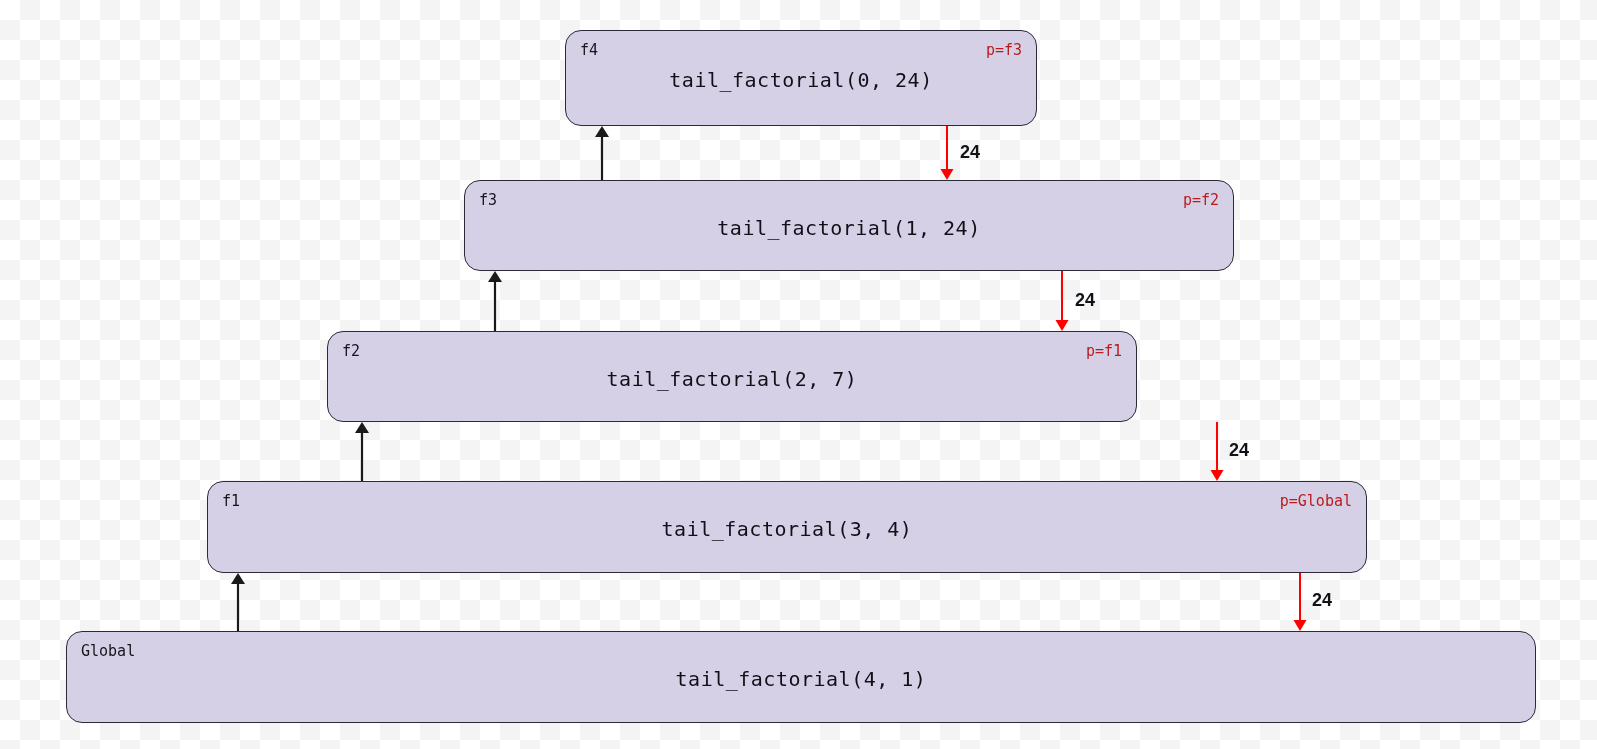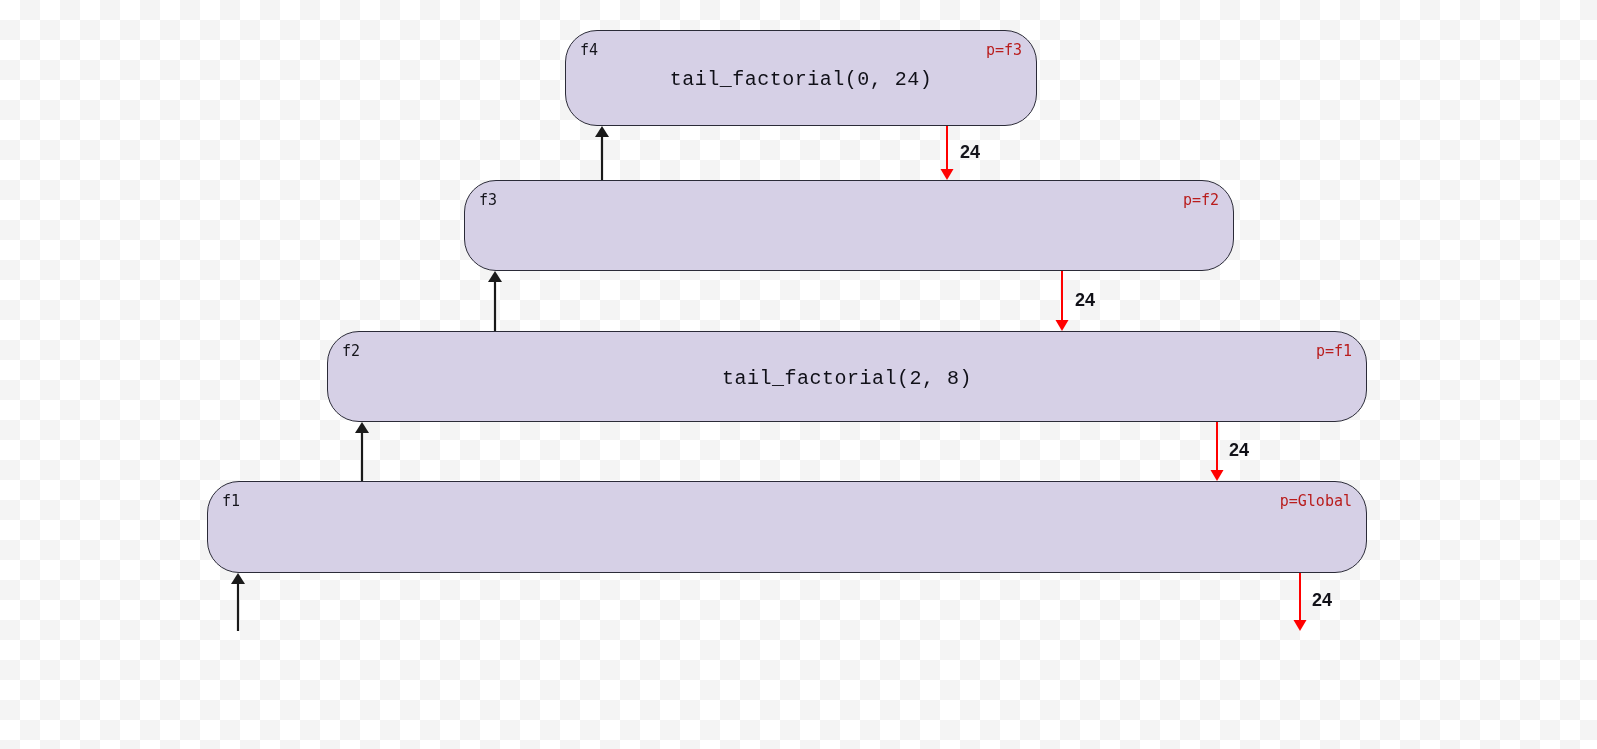--- a/index.html
+++ b/index.html
@@ -22,21 +22,21 @@
   #canvas {
     position: relative;
     width: 1597px;
     height: 749px;
   }
   .frame {
     position: absolute;
     box-sizing: border-box;
     background: #d6d0e6;
     border: 1.6px solid #2b2b38;
-    border-radius: 32px;
+    border-radius: 16px;
     box-shadow: 0 0 0 0 rgba(0,0,0,0);
     padding-left: 8px;
   }
   .frame-name {
     position: absolute;
     top: 10px;
     left: 14px;
     font-size: 15px;
     color: #15151c;
     letter-spacing: 0px;
@@ -54,21 +54,20 @@
     position: absolute;
     left: 0;
     right: 0;
     top: 50%;
     transform: translateY(-42%);
     text-align: center;
     font-size: 20px;
     color: #101018;
     letter-spacing: 0.5px;
     white-space: nowrap;
-    font-family: Liberation Mono, monospace;
   }
   .arrow-svg {
     position: absolute;
     overflow: visible;
     pointer-events: none;
   }
   .edge-label {
     position: absolute;
     font-size: 18px;
     font-weight: bold;
@@ -84,33 +83,40 @@
 
   <div class="frame" style="left: 565px; top: 30px; width: 472px; height: 96px;">
     <span class="frame-name">f4</span>
     <span class="frame-parent">p=f3</span>
     <span class="frame-call">tail_factorial(0, 24)</span>
   </div>
 
   <div class="frame" style="left: 464px; top: 180px; width: 770px; height: 91px;">
     <span class="frame-name">f3</span>
     <span class="frame-parent">p=f2</span>
+    <span class="frame-call">tail_factorial(1, 24)</span>
   </div>
 
-  <div class="frame" style="left: 327px; top: 331px; width: 1040px; height: 91px;">
+  <div class="frame" style="left: 327px; top: 331px; width: 810px; height: 91px;">
     <span class="frame-name">f2</span>
     <span class="frame-parent">p=f1</span>
-    <span class="frame-call">tail_factorial(2, 8)</span>
+    <span class="frame-call">tail_factorial(2, 7)</span>
   </div>
 
   <div class="frame" style="left: 207px; top: 481px; width: 1160px; height: 92px;">
     <span class="frame-name">f1</span>
     <span class="frame-parent">p=Global</span>
+    <span class="frame-call">tail_factorial(3, 4)</span>
   </div>
 
+  <div class="frame" style="left: 66px; top: 631px; width: 1470px; height: 92px;">
+    <span class="frame-name">Global</span>
+    <span class="frame-parent"></span>
+    <span class="frame-call">tail_factorial(4, 1)</span>
+  </div>
 
   <div id="edge-layer">
       <svg class="arrow-svg" width="30" height="54" style="left: 587px; top: 126px;">
         <line x1="15" x2="15" y1="54" y2="9" stroke="#1a1a1a" stroke-width="2.2"></line>
         <polygon points="15,0 8,11 22,11" fill="#1a1a1a"></polygon>
       </svg>
       <svg class="arrow-svg" width="30" height="60" style="left: 480px; top: 271px;">
         <line x1="15" x2="15" y1="60" y2="9" stroke="#1a1a1a" stroke-width="2.2"></line>
         <polygon points="15,0 8,11 22,11" fill="#1a1a1a"></polygon>
       </svg>

